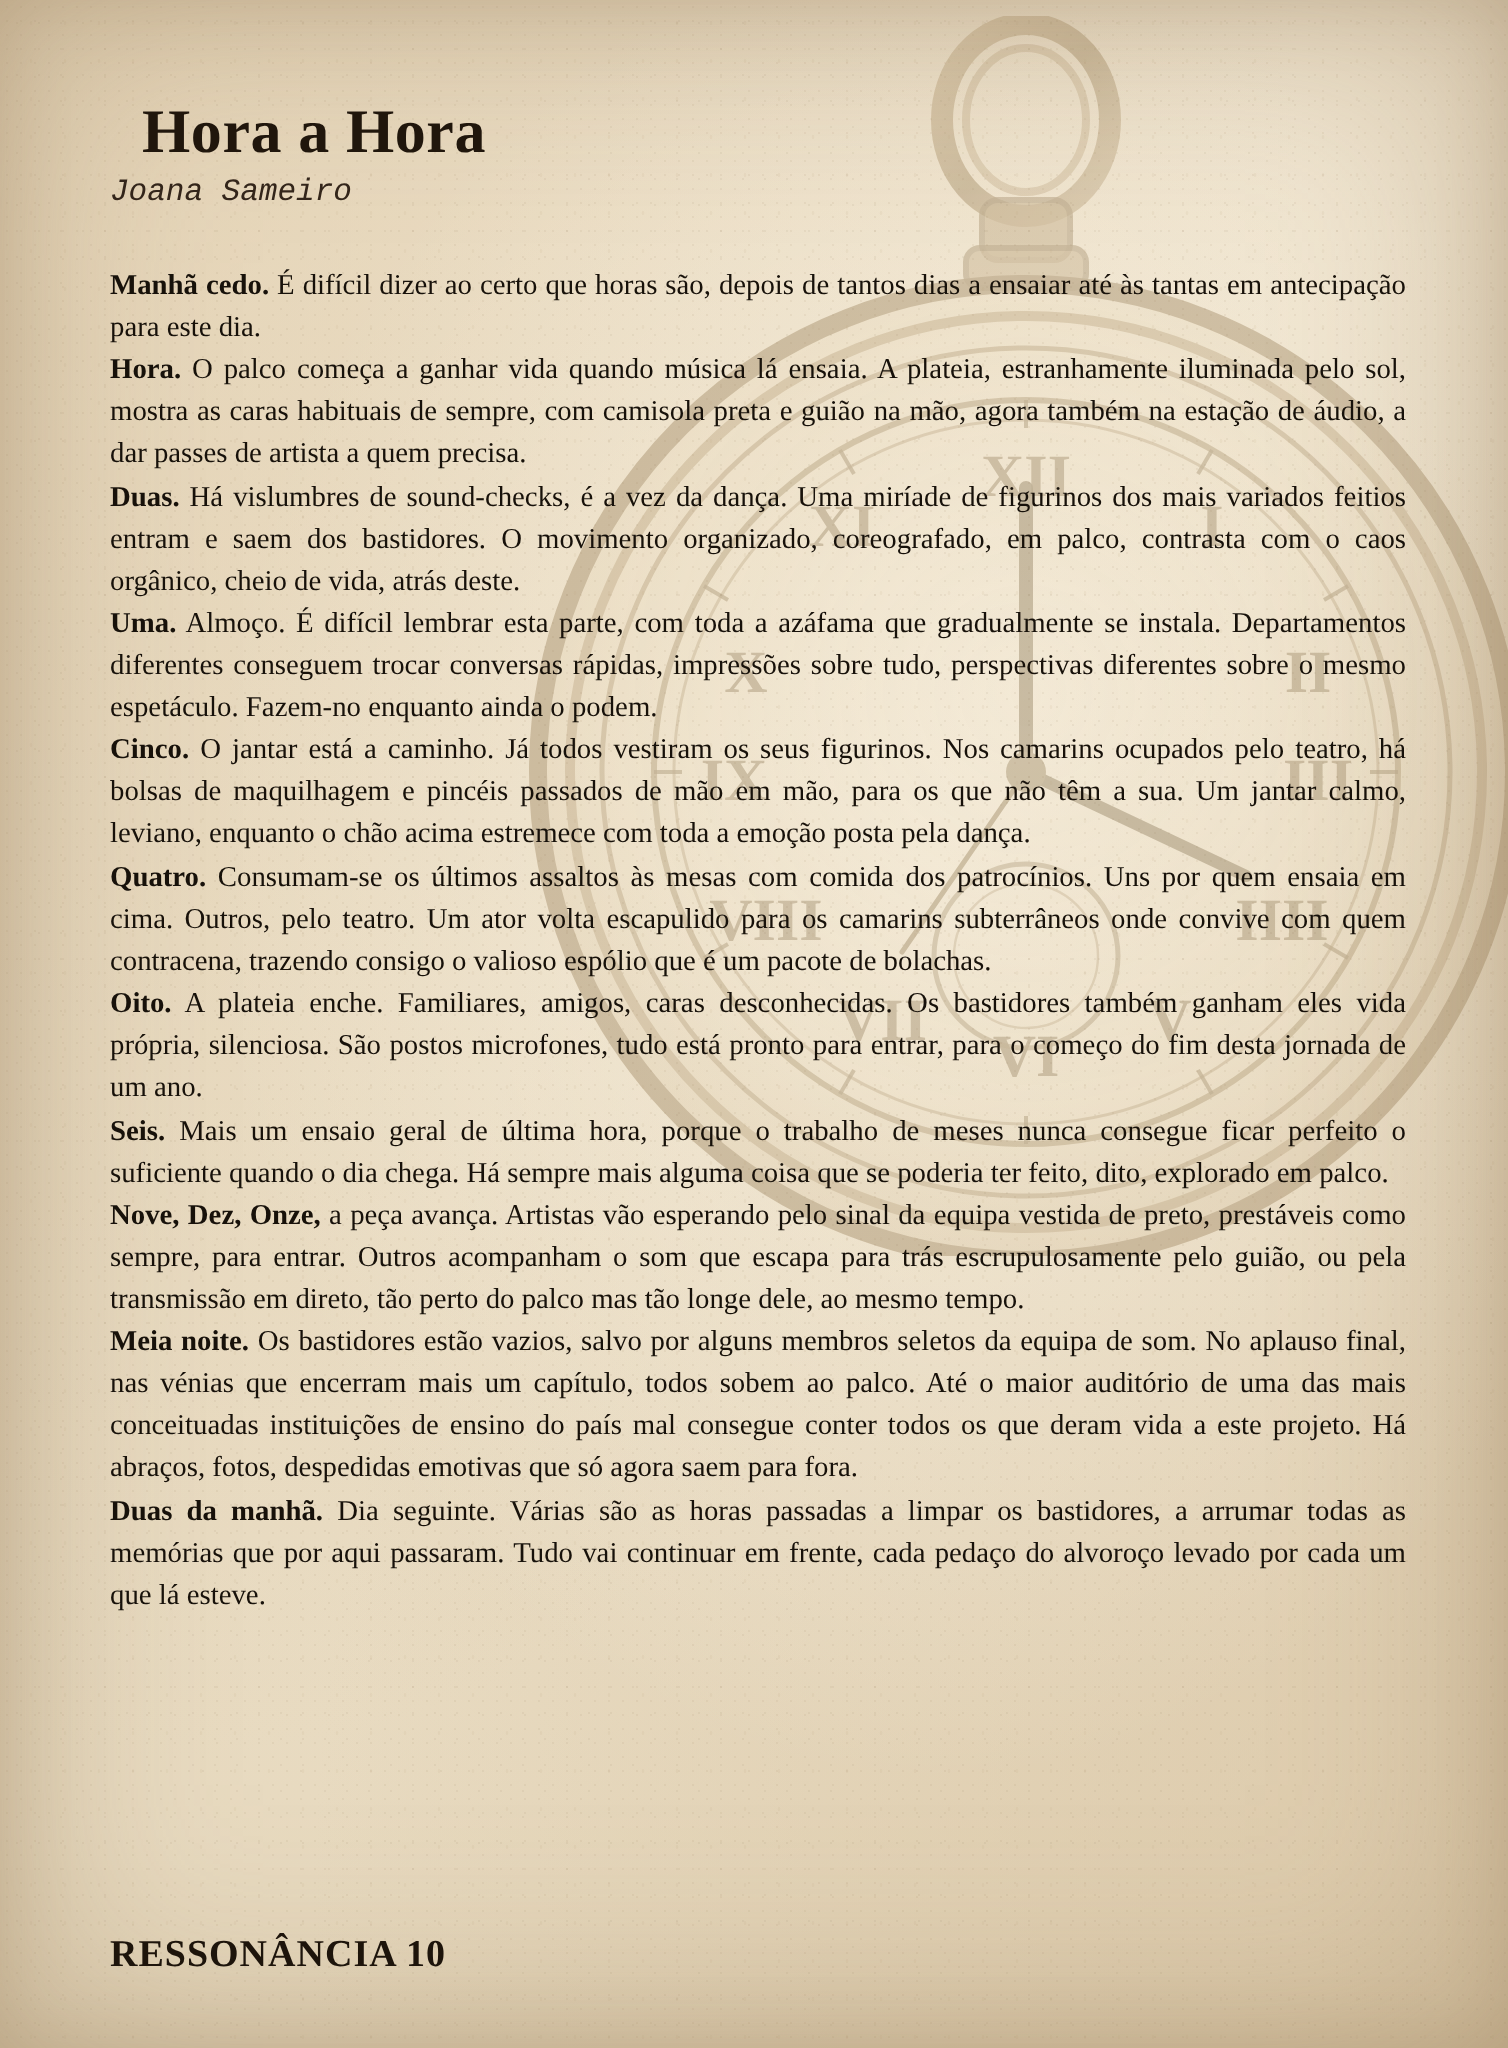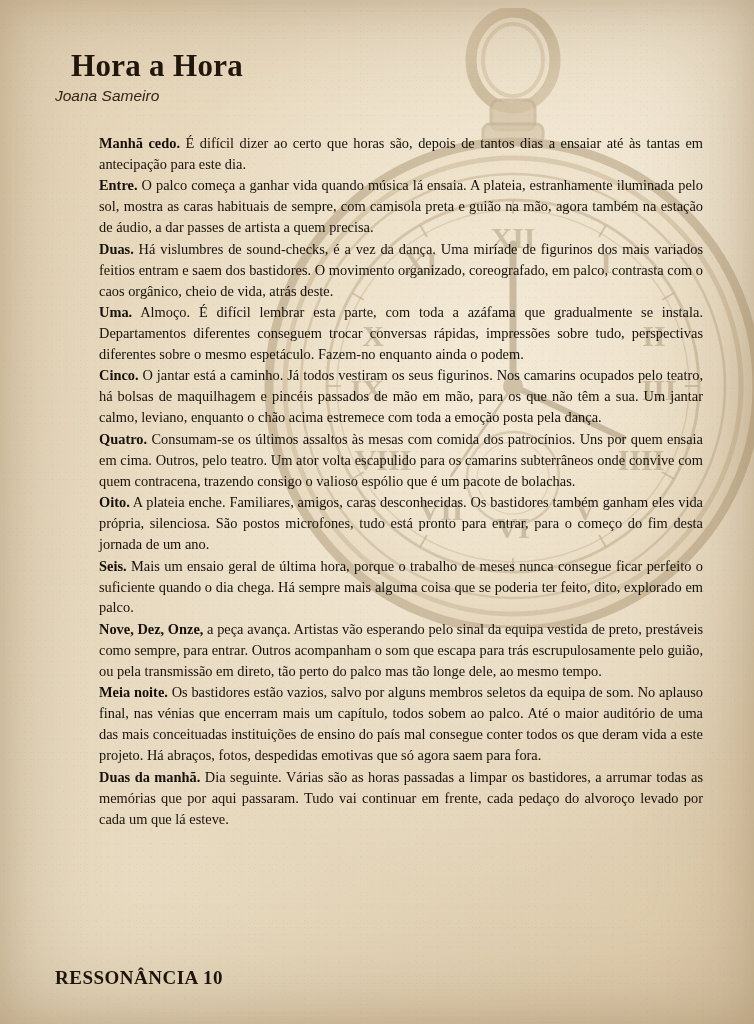--- a/index.html
+++ b/index.html
@@ -66,33 +66,32 @@
   }
   .title {
     font-family: "Liberation Serif", serif;
     font-weight: bold;
     font-size: 31px;
     letter-spacing: 0.3px;
     color: #20160c;
     margin: 0 0 3px 16px;
   }
   .author {
-    font-family: Liberation Sans, sans-serif;
+    font-family: Liberation Mono, monospace;
     font-style: italic;
     font-size: 15.5px;
     color: #33251a;
     margin: 0 0 28px 0;
   }
   .body {
     font-size: 14.4px;
     line-height: 1.455;
     color: #17110a;
     text-align: justify;
     text-justify: inter-word;
-    margin-left: 44px;
   }
   .body p {
     margin: 0 0 0.5px 0;
   }
   .body b {
     font-weight: bold;
   }
   .footer {
     position: absolute;
     left: 55px;
@@ -182,21 +181,21 @@
 
   <div id="grain"></div>
   <div id="vignette"></div>
 
   <div id="content">
     <h1 class="title">Hora a Hora</h1>
     <div class="author">Joana Sameiro</div>
 
     <div class="body">
       <p><b>Manhã cedo.</b><span> É difícil dizer ao certo que horas são, depois de tantos dias a ensaiar até às tantas em antecipação para este dia.</span></p>
-      <p><b>Entre.</b><span> O palco começa a ganhar vida quando música lá ensaia. A plateia, estranhamente iluminada pelo sol, mostra as caras habituais de sempre, com camisola preta e guião na mão, agora também na estação de áudio, a dar passes de artista a quem precisa.</span></p>
+      <p><b>Hora.</b><span> O palco começa a ganhar vida quando música lá ensaia. A plateia, estranhamente iluminada pelo sol, mostra as caras habituais de sempre, com camisola preta e guião na mão, agora também na estação de áudio, a dar passes de artista a quem precisa.</span></p>
       <p><b>Duas.</b><span> Há vislumbres de sound-checks, é a vez da dança. Uma miríade de figurinos dos mais variados feitios entram e saem dos bastidores. O movimento organizado, coreografado, em palco, contrasta com o caos orgânico, cheio de vida, atrás deste.</span></p>
       <p><b>Uma.</b><span> Almoço. É difícil lembrar esta parte, com toda a azáfama que gradualmente se instala. Departamentos diferentes conseguem trocar conversas rápidas, impressões sobre tudo, perspectivas diferentes sobre o mesmo espetáculo. Fazem-no enquanto ainda o podem.</span></p>
       <p><b>Cinco.</b><span> O jantar está a caminho. Já todos vestiram os seus figurinos. Nos camarins ocupados pelo teatro, há bolsas de maquilhagem e pincéis passados de mão em mão, para os que não têm a sua. Um jantar calmo, leviano, enquanto o chão acima estremece com toda a emoção posta pela dança.</span></p>
       <p><b>Quatro.</b><span> Consumam-se os últimos assaltos às mesas com comida dos patrocínios. Uns por quem ensaia em cima. Outros, pelo teatro. Um ator volta escapulido para os camarins subterrâneos onde convive com quem contracena, trazendo consigo o valioso espólio que é um pacote de bolachas.</span></p>
       <p><b>Oito.</b><span> A plateia enche. Familiares, amigos, caras desconhecidas. Os bastidores também ganham eles vida própria, silenciosa. São postos microfones, tudo está pronto para entrar, para o começo do fim desta jornada de um ano.</span></p>
       <p><b>Seis.</b><span> Mais um ensaio geral de última hora, porque o trabalho de meses nunca consegue ficar perfeito o suficiente quando o dia chega. Há sempre mais alguma coisa que se poderia ter feito, dito, explorado em palco.</span></p>
       <p><b>Nove, Dez, Onze,</b><span> a peça avança. Artistas vão esperando pelo sinal da equipa vestida de preto, prestáveis como sempre, para entrar. Outros acompanham o som que escapa para trás escrupulosamente pelo guião, ou pela transmissão em direto, tão perto do palco mas tão longe dele, ao mesmo tempo.</span></p>
       <p><b>Meia noite.</b><span> Os bastidores estão vazios, salvo por alguns membros seletos da equipa de som. No aplauso final, nas vénias que encerram mais um capítulo, todos sobem ao palco. Até o maior auditório de uma das mais conceituadas instituições de ensino do país mal consegue conter todos os que deram vida a este projeto. Há abraços, fotos, despedidas emotivas que só agora saem para fora.</span></p>
       <p><b>Duas da manhã.</b><span> Dia seguinte. Várias são as horas passadas a limpar os bastidores, a arrumar todas as memórias que por aqui passaram. Tudo vai continuar em frente, cada pedaço do alvoroço levado por cada um que lá esteve.</span></p>
     </div>

